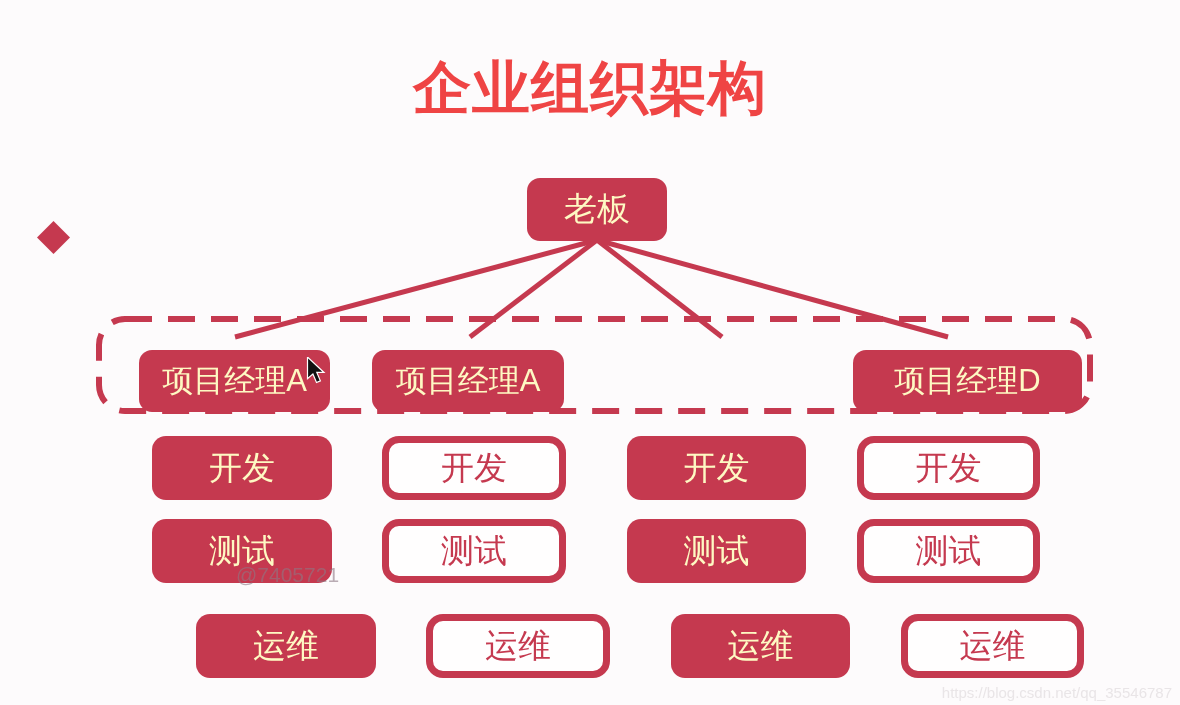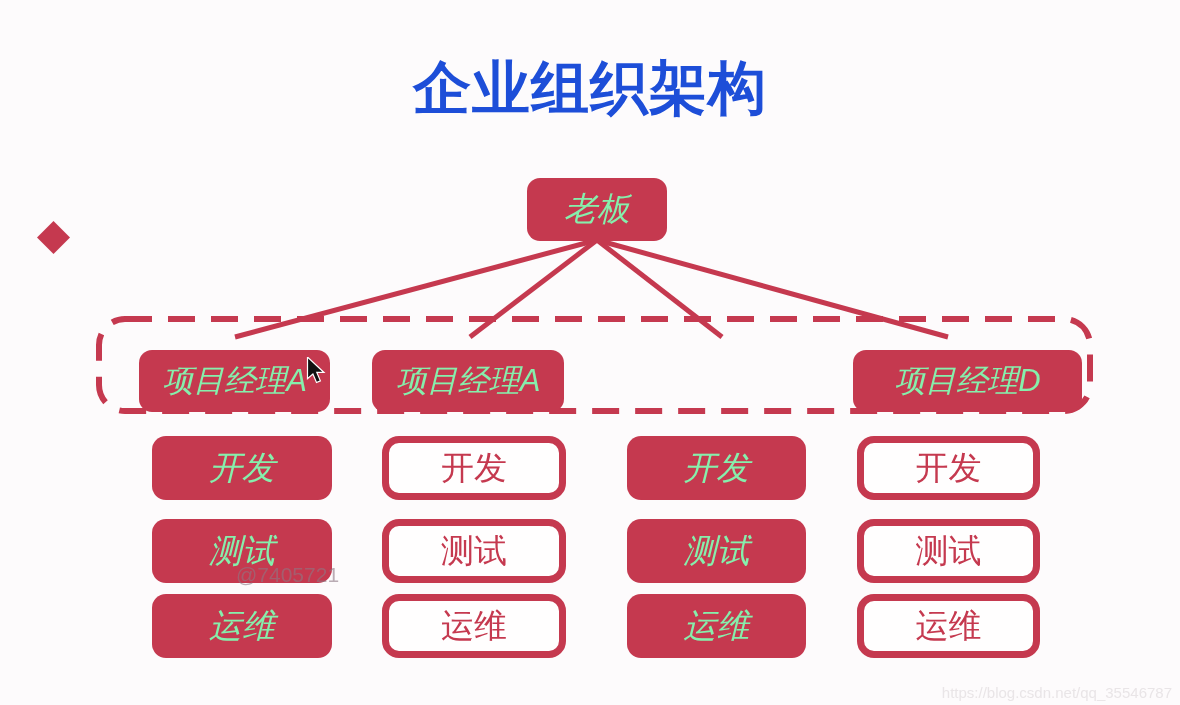--- a/index.html
+++ b/index.html
@@ -10,21 +10,21 @@
   .canvas{
     position:relative;
     width:1180px;height:705px;
     background:#FDFBFC;
     overflow:hidden;
   }
   .title{
     position:absolute;left:0;right:0;top:50px;
     text-align:center;
     font-size:58px;font-weight:bold;
-    color:#1d4ed8;
+    color:#ef4444;
     letter-spacing:1px;
   }
   .diamond{
     position:absolute;left:37px;top:221px;
     width:33px;height:33px;
     background:#C5394F;
     clip-path:polygon(50% 0,100% 50%,50% 100%,0 50%);
   }
   .section-label{
     position:absolute;left:84px;top:217px;
@@ -34,23 +34,22 @@
     position:absolute;left:0;top:0;z-index:1;
     pointer-events:none;
   }
   .node{
     position:absolute;
     display:flex;align-items:center;justify-content:center;
     box-sizing:border-box;
     z-index:2;
   }
   .filled{
-    background:#C5394F;color:#86efac;
+    background:#C5394F;color:#fef9c3;
     border-radius:14px;
-    font-style:italic;
   }
   .outlined{
     background:#FFFEFE;color:#C5394F;
     border:7px solid #C5394F;
     border-radius:17px;
   }
   .boss{
     left:527px;top:178px;width:140px;height:63px;
     font-size:33px;border-radius:13px;
   }
@@ -64,21 +63,21 @@
   .mgr-d{left:853px;width:229px;}
   .team{
     height:64px;font-size:33px;
   }
   .col-1{left:152px;width:180px;}
   .col-2{left:382px;width:184px;}
   .col-3{left:627px;width:179px;}
   .col-4{left:857px;width:183px;}
   .row-1{top:436px;}
   .row-2{top:519px;}
-  .row-3{top:594px;}
+  .row-3{top:614px;margin-left:44px;}
   .wm-overlay{
     position:absolute;left:236px;top:563px;z-index:5;
     font-size:21px;color:rgba(141,120,131,0.6);
   }
   .wm-corner{
     position:absolute;right:8px;bottom:4px;z-index:5;
     font-size:15px;color:#E9E5E7;
   }
   .cursor{
     position:absolute;left:306px;top:357px;z-index:6;

